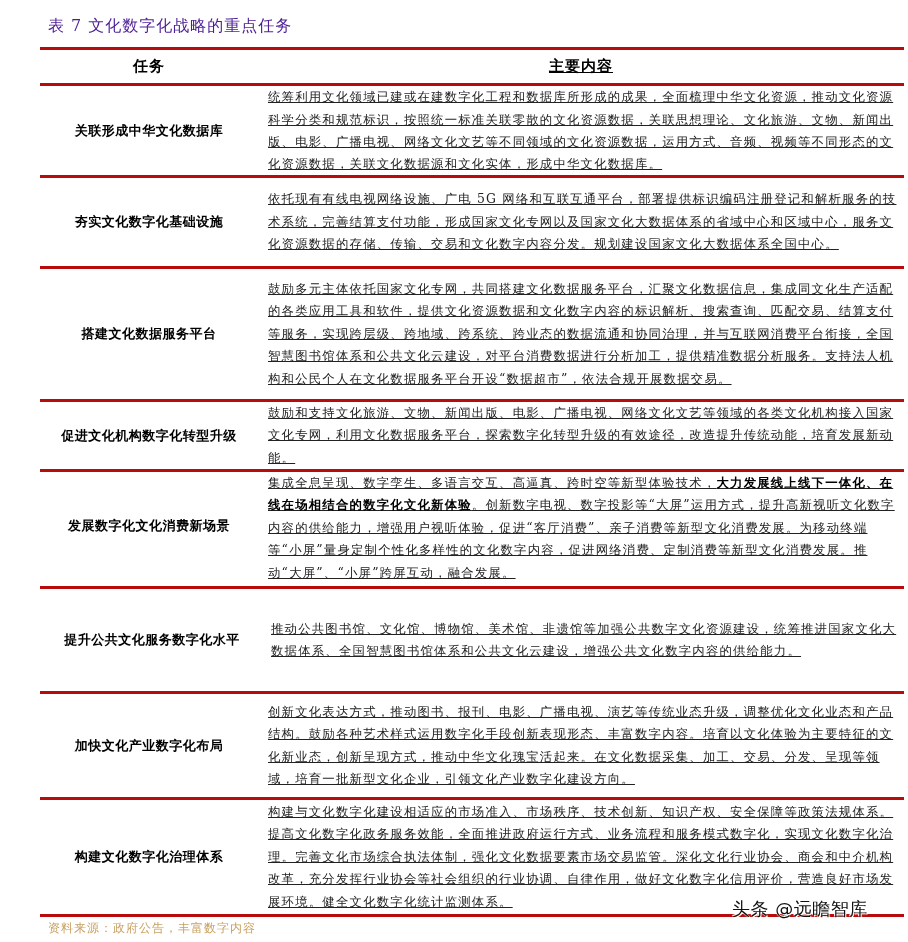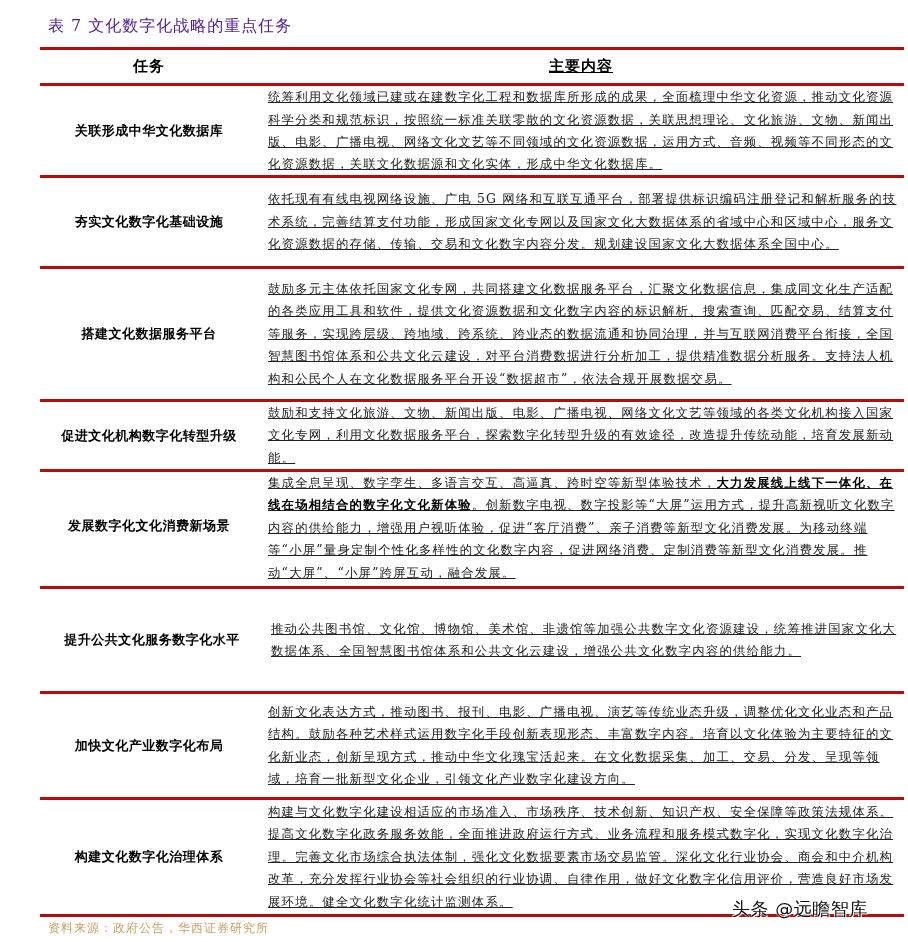--- a/index.html
+++ b/index.html
@@ -77,14 +77,14 @@
 <div class="row" style="top:694px;height:103px;">
   <div class="col-task">加快文化产业数字化布局</div>
   <div class="col-content">创新文化表达方式，推动图书、报刊、电影、广播电视、演艺等传统业态升级，调整优化文化业态和产品结构。鼓励各种艺术样式运用数字化手段创新表现形态、丰富数字内容。培育以文化体验为主要特征的文化新业态，创新呈现方式，推动中华文化瑰宝活起来。在文化数据采集、加工、交易、分发、呈现等领域，培育一批新型文化企业，引领文化产业数字化建设方向。</div>
 </div>
 
 <div class="row" style="top:800px;height:114px;">
   <div class="col-task">构建文化数字化治理体系</div>
   <div class="col-content">构建与文化数字化建设相适应的市场准入、市场秩序、技术创新、知识产权、安全保障等政策法规体系。提高文化数字化政务服务效能，全面推进政府运行方式、业务流程和服务模式数字化，实现文化数字化治理。完善文化市场综合执法体制，强化文化数据要素市场交易监管。深化文化行业协会、商会和中介机构改革，充分发挥行业协会等社会组织的行业协调、自律作用，做好文化数字化信用评价，营造良好市场发展环境。健全文化数字化统计监测体系。</div>
 </div>
 
-<div class="source">资料来源：政府公告，华西证券研究所</div>
+<div class="source">资料来源：政府公告，丰富数字内容</div>
 <div class="watermark">头条 @远瞻智库</div>
 
 </body></html>

